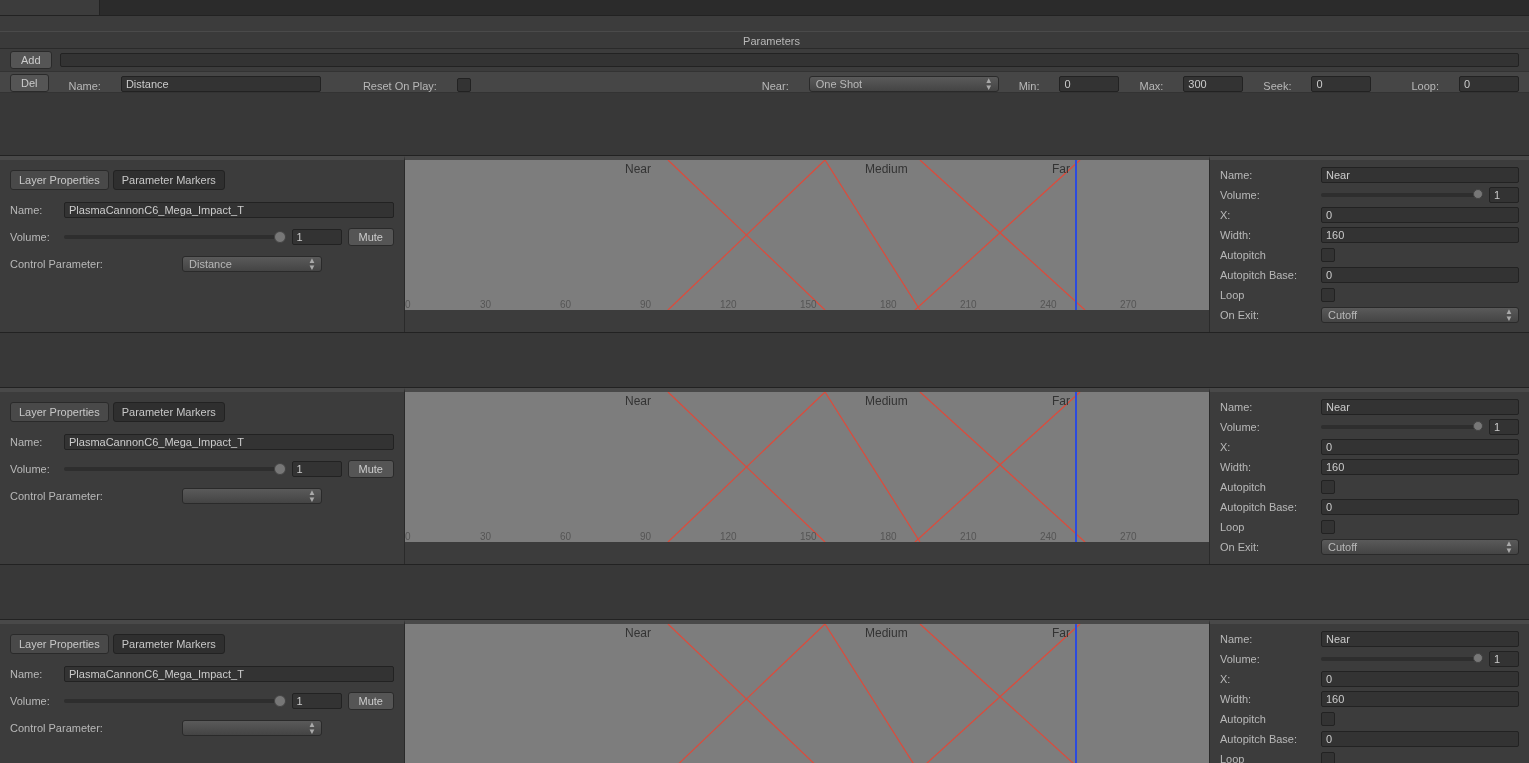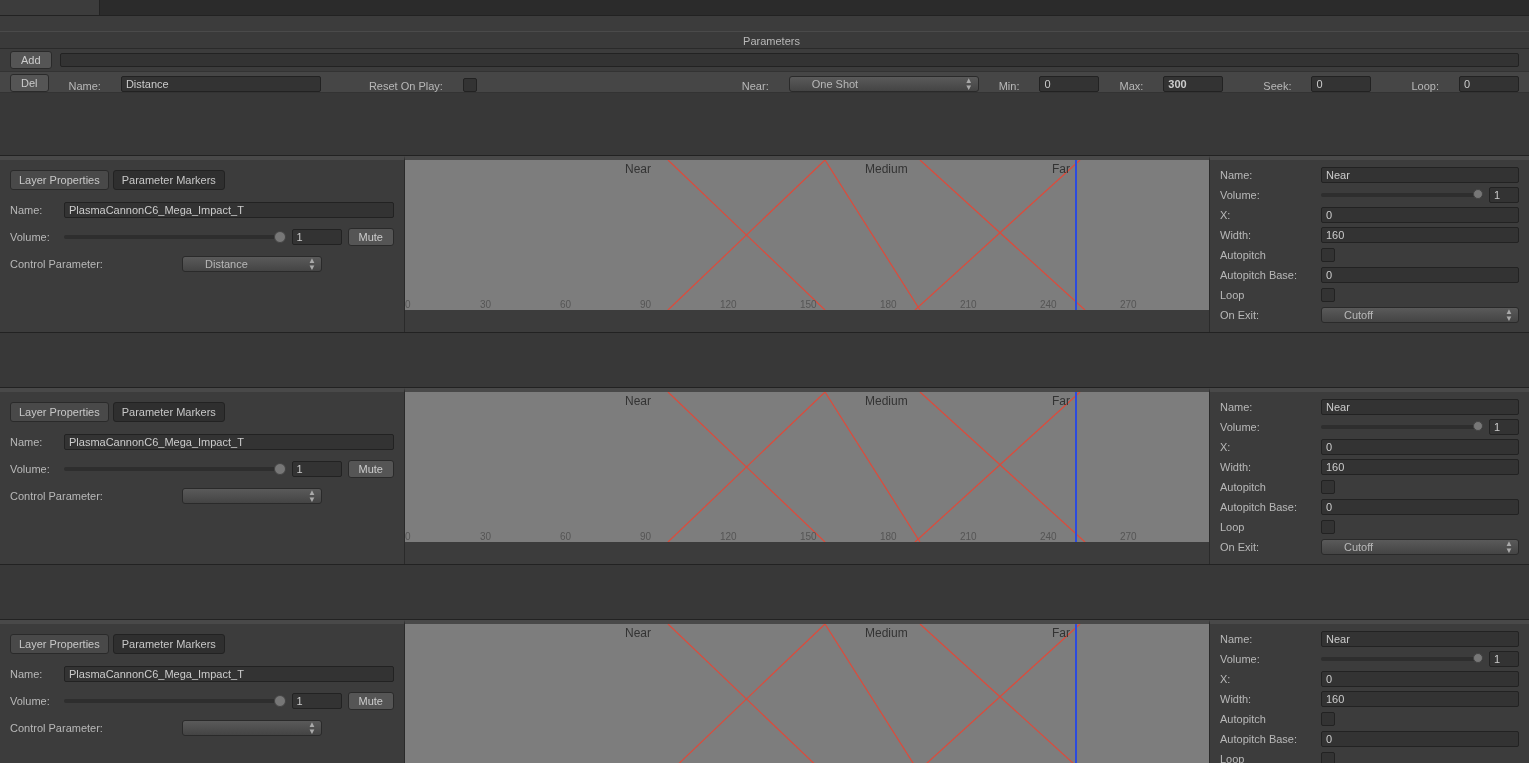--- a/index.html
+++ b/index.html
@@ -5,21 +5,21 @@
 * { margin:0; padding:0; box-sizing:border-box; font-family:Arial,sans-serif; font-size:11px; color:#b8b8b8; }
 body { background:#3c3c3c; width:1529px; height:763px; overflow:hidden; }
 .topstrip { height:16px; background:#2b2b2b; border-bottom:1px solid #222; }
 .topstrip .tab { display:inline-block; width:100px; height:15px; background:#3c3c3c; border-right:1px solid #222; }
 
 .params-header { height:18px; background:#3a3a3a; text-align:center; line-height:18px; border-top:1px solid #4a4a4a; border-bottom:1px solid #2a2a2a; margin-top:15px;padding-left:14px; }
 .params-bar { height:22px; background:#3c3c3c; display:flex; align-items:center; padding:0 10px; gap:8px; }
 .params-row2 { height:22px; background:#464646; display:flex; align-items:flex-end; padding:0 10px; gap:20px; border-top:1px solid #333; border-bottom:1px solid #333;}
 .btn { background:#555; border:1px solid #2a2a2a; border-radius:3px; color:#ccc; padding:1px 10px; cursor:pointer; line-height:14px; }
 .txt-input { background:#333; border:1px solid #222; border-radius:2px; color:#ccc; padding:1px 4px; height:16px; }
-.select { background:linear-gradient(#5a5a5a,#444); border:1px solid #2a2a2a; border-radius:3px; color:#ccc; padding:1px 6px 1px 22px; height:16px; position:relative; cursor:pointer; display:flex; align-items:center; justify-content:space-between; }
+.select { background:linear-gradient(#5a5a5a,#444); border:1px solid #2a2a2a; border-radius:3px; color:#ccc; padding:1px 6px 1px 6px; height:16px; position:relative; cursor:pointer; display:flex; align-items:center; justify-content:space-between; }
 .select .arrows { font-size:8px; line-height:7px; color:#aaa; margin-left:6px; letter-spacing:-1px; }
 .cbx { width:14px; height:14px; background:#333; border:1px solid #222; border-radius:2px; }
 .lbl { white-space:nowrap; }
 
 .spacer-dark { height:62px; background:#383838; }
 
 .layer { display:flex; background:#3c3c3c; border-top:1px solid #222; }
 .layer-left { width:405px; padding:10px; background:#3c3c3c; border-right:1px solid #2a2a2a; border-top:4px solid #494949; }
 .layer-mid { flex:1; position:relative; border-top:4px solid #494949; }
 .layer-right { width:320px; padding:6px 10px; background:#3c3c3c; border-left:1px solid #2a2a2a; border-top:4px solid #494949; }
@@ -67,33 +67,33 @@
 
 <div class="params-bar">
   <button class="btn">Add</button>
   <div style="flex:1; height:14px; background:#333; border:1px solid #222; border-radius:2px;"></div>
 </div>
 
 <div class="params-row2">
   <button class="btn">Del</button>
   <span class="lbl">Name:</span>
   <input class="txt-input" style="width: 200px;" value="Distance">
-  <span class="lbl" style="margin-left:28px">Reset On Play:</span>
+  <span class="lbl" style="margin-left:22px">Reset On Play:</span>
   <div class="cbx"></div>
   <div style="flex:1"></div>
   <span class="lbl">Near:</span>
   <div class="select" style="width:190px">
     <span>One Shot</span>
     <span class="arrows">▲<br>▼</span>
   </div>
   <span class="lbl">Min:</span>
   <input class="txt-input" style="width: 60px;" value="0">
   <span class="lbl">Max:</span>
-  <input class="txt-input" style="width: 60px; font-weight: bold;" value="300">
-  <span class="lbl" style="margin-left:20px">Seek:</span>
+  <input class="txt-input" style="width: 60px;" value="300">
+  <span class="lbl" style="">Seek:</span>
   <input class="txt-input" style="width: 60px;" value="0">
   <span class="lbl" style="margin-left:20px">Loop:</span>
   <input class="txt-input" style="width: 60px;" value="0">
 </div>
 
 <div class="spacer-dark"></div>
 
 <div id="layers-container">
 <div class="layer">
   <div class="layer-left">

